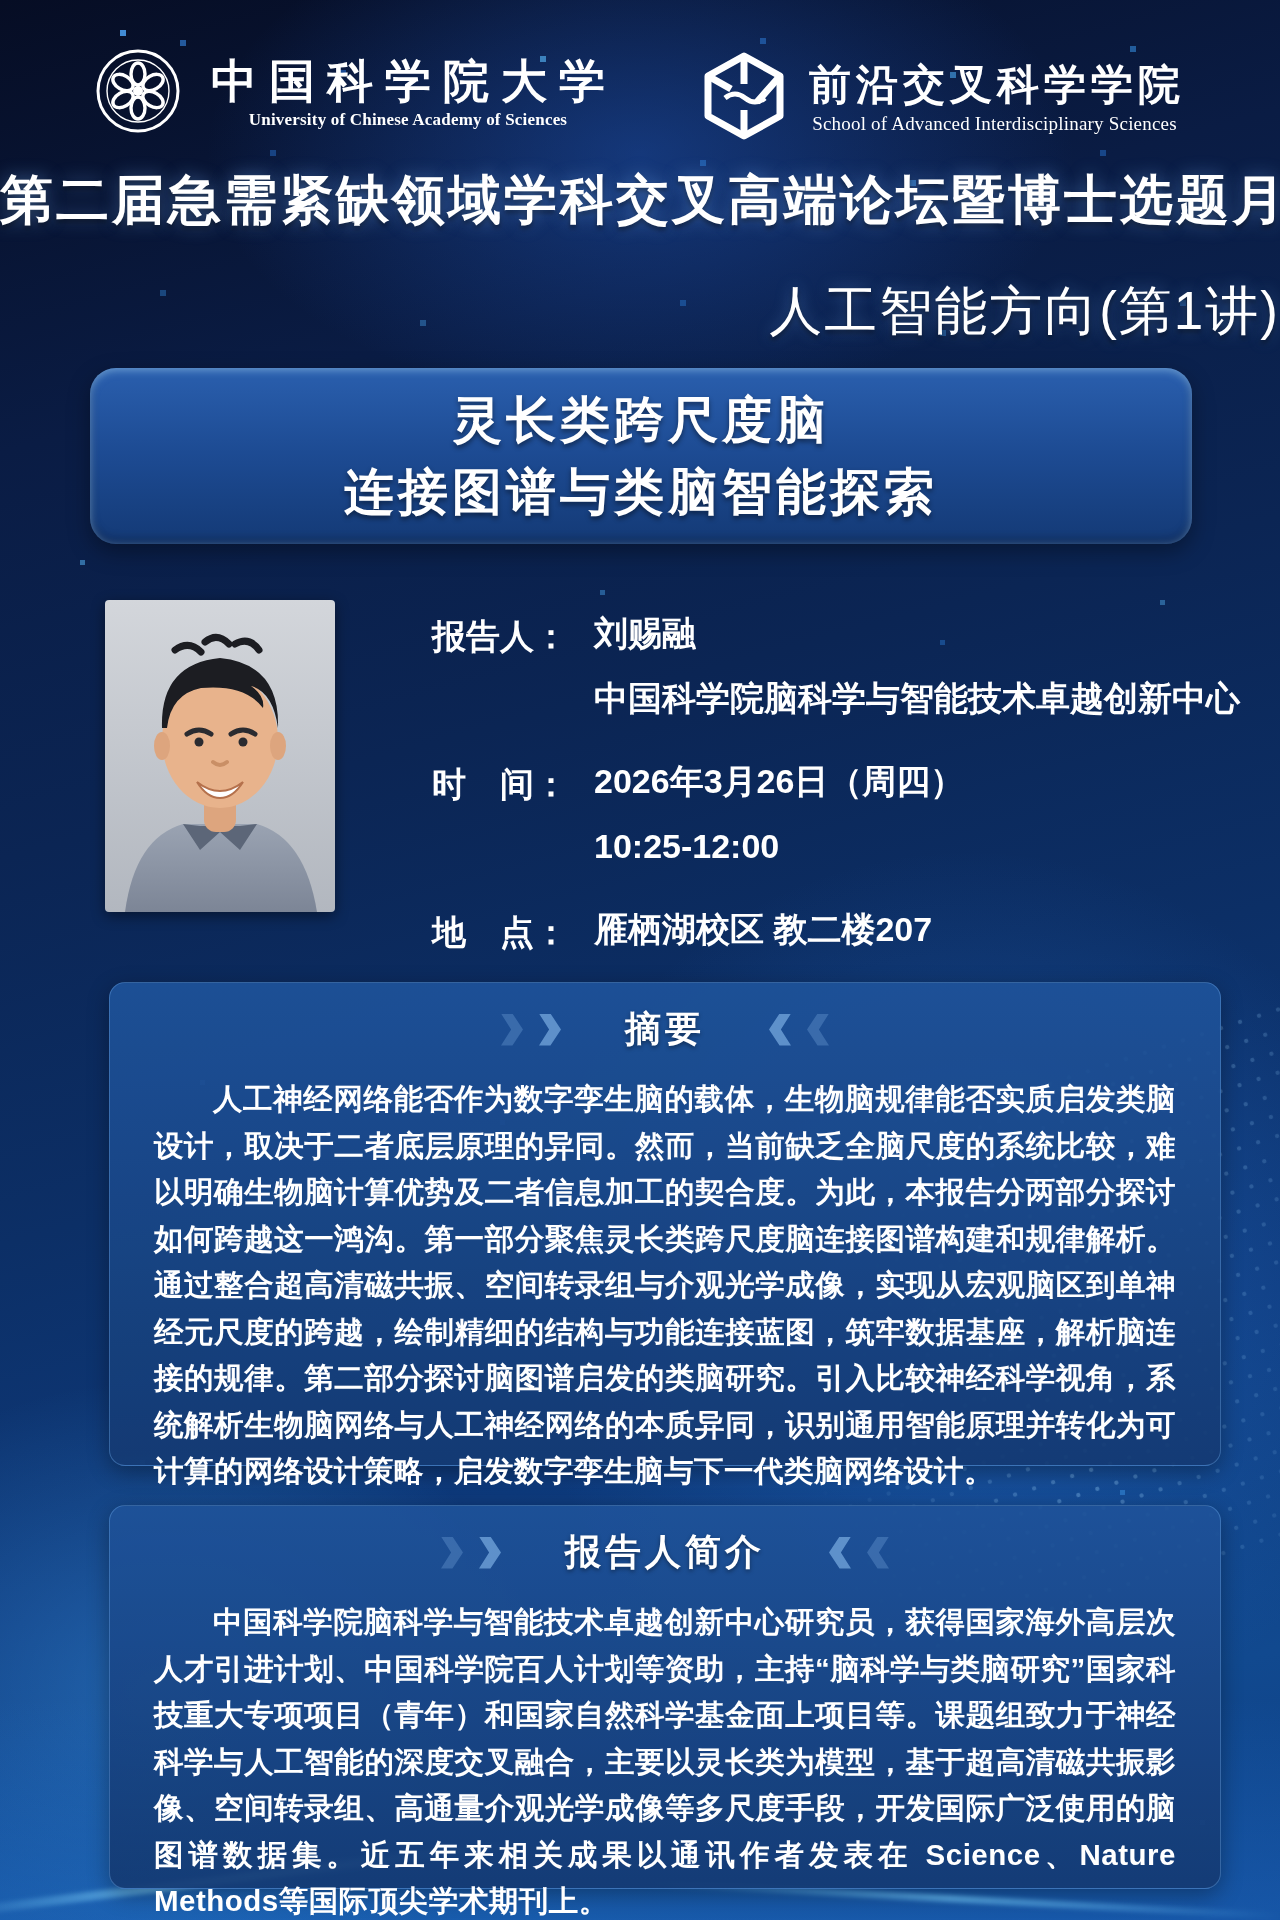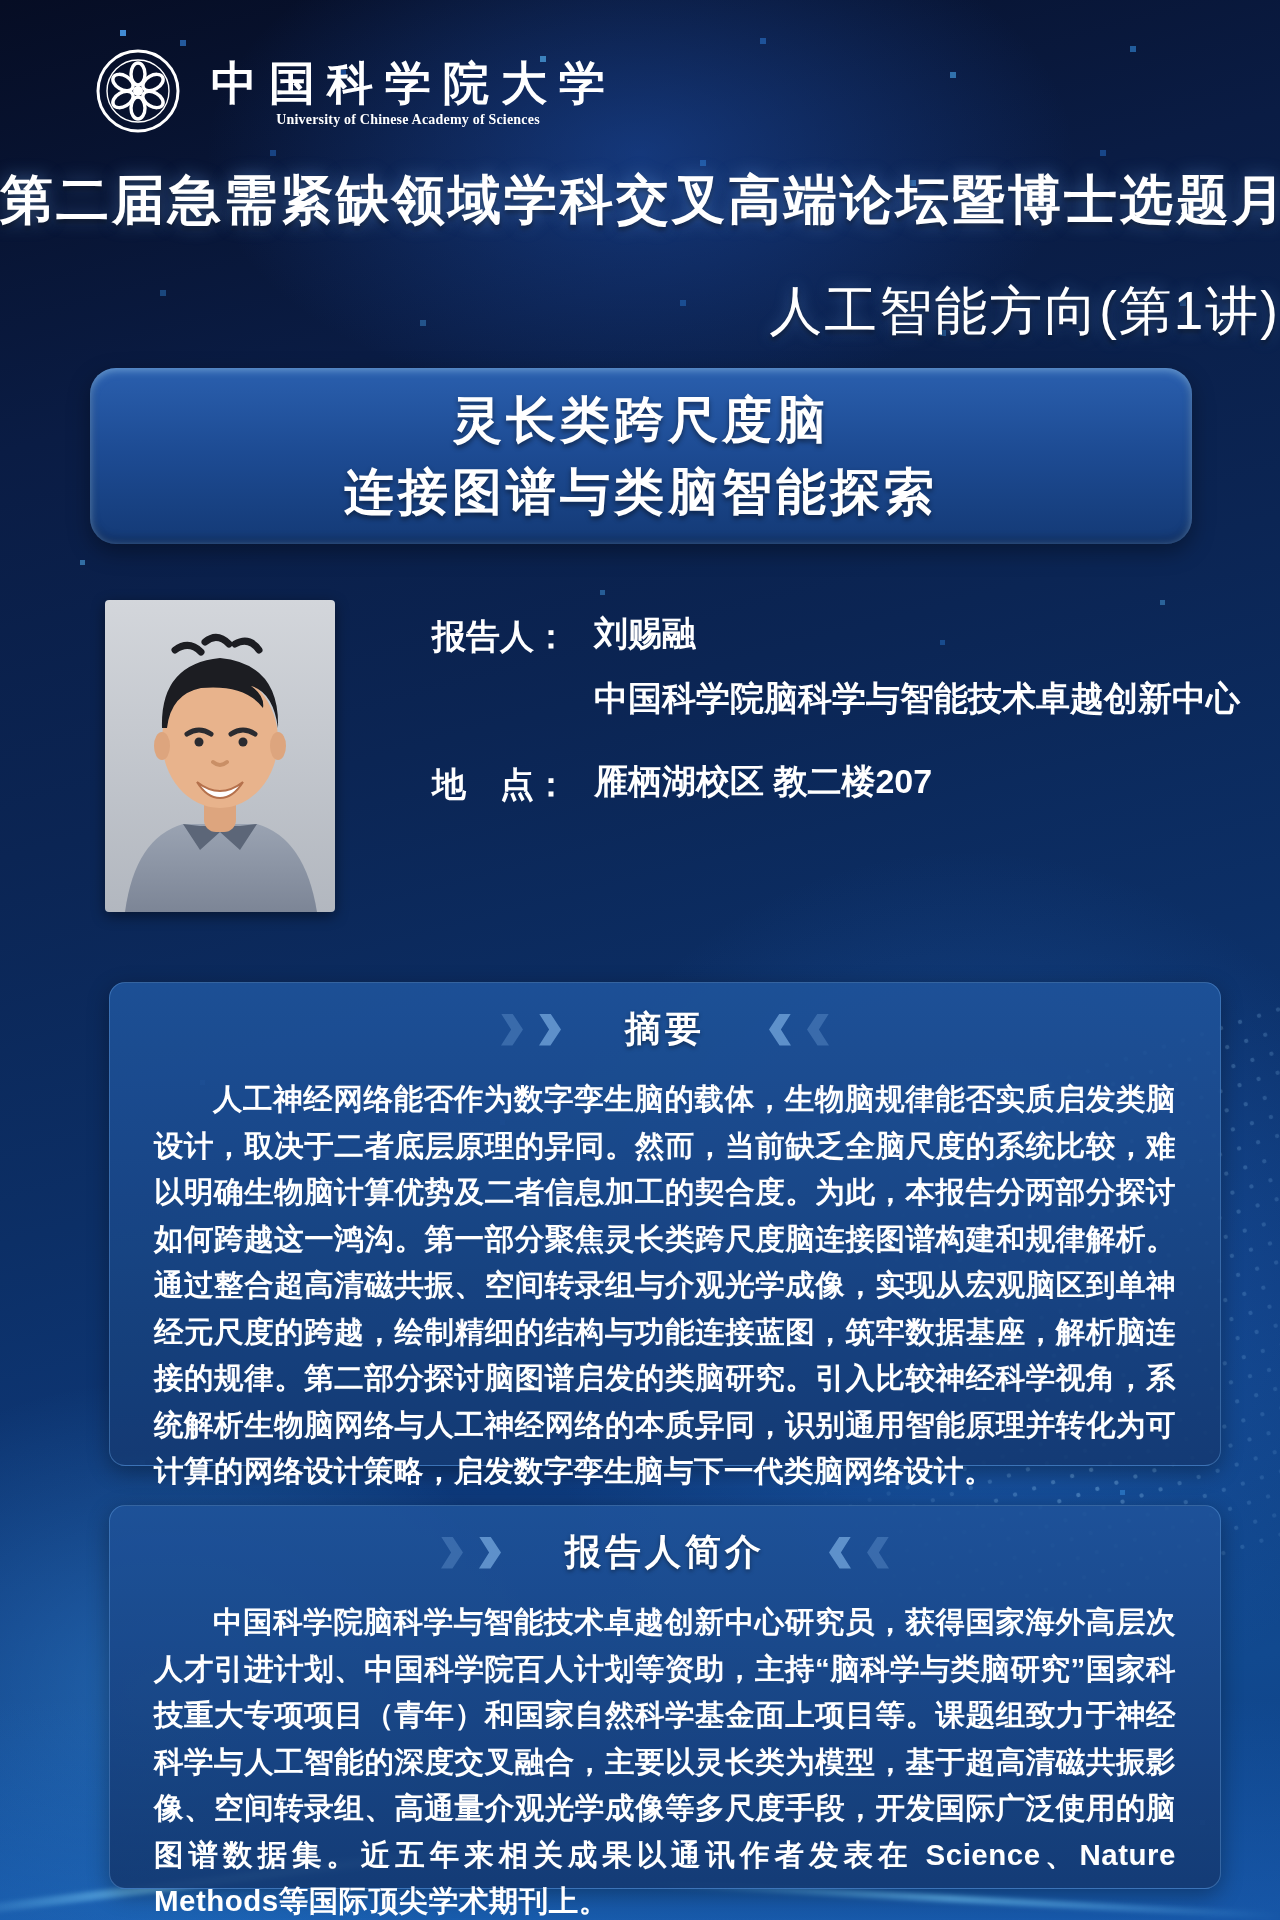--- a/index.html
+++ b/index.html
@@ -39,21 +39,21 @@
     box-shadow: 240px 60px 0 rgba(60,160,250,.35), 520px 30px 0 rgba(80,180,255,.4), 860px 80px 0 rgba(50,145,245,.35),
       1080px 40px 0 rgba(90,190,255,.4), 120px 520px 0 rgba(70,170,255,.4), 420px 560px 0 rgba(55,150,245,.3),
       900px 540px 0 rgba(85,185,255,.4), 1100px 600px 0 rgba(60,160,250,.35), 60px 900px 0 rgba(80,180,255,.35),
       1040px 930px 0 rgba(70,170,255,.4), 200px 1240px 0 rgba(90,190,255,.35), 1120px 1260px 0 rgba(60,160,250,.35); }
 
   
   .logo-ucas { position:absolute; left:95px; top:48px; display:flex; align-items:center; gap:18px; }
   .logo-sais { position:absolute; left:700px; top:50px; display:flex; align-items:center; gap:16px; }
   .logo-text { display:flex; flex-direction:column; align-items:center; }
   .ucas-cn { font-family:"Liberation Serif", serif; font-size:46px; font-weight:bold; letter-spacing:12px; text-indent:12px; line-height:1.12; white-space:nowrap; }
-  .ucas-en { font-family:"Liberation Serif", serif; font-size:14px; font-weight:bold; letter-spacing:.2px; margin-top:2px; white-space:nowrap; }
+  .ucas-en { font-family:"Liberation Serif", serif; font-size:17px; font-weight:bold; letter-spacing:.2px; margin-top:2px; white-space:nowrap; }
   .sais-cn { font-family:"Liberation Serif", serif; font-size:42px; font-weight:bold; letter-spacing:5px; text-indent:5px; line-height:1.15; white-space:nowrap; }
   .sais-en { font-family:"Liberation Serif", serif; font-size:19px; letter-spacing:.2px; margin-top:3px; white-space:nowrap; }
 
   
   .forum-t1 { position:absolute; top:165px; left:0; width:1080px; text-align:center; font-size:53px; font-weight:bold;
     letter-spacing:3px; text-shadow:0 0 18px rgba(120,180,255,.45), 0 3px 5px rgba(0,0,0,.55); white-space:nowrap; }
   .forum-t2 { position:absolute; top:276px; left:0; width:1280px; text-align:right; font-size:53px; font-weight:normal;
     letter-spacing:2px; text-shadow:0 0 16px rgba(120,180,255,.4), 0 3px 5px rgba(0,0,0,.55); }
 
   
@@ -120,20 +120,35 @@
         </g>
         <circle cx="43" cy="43" r="5" fill="#ffffff"></circle>
       </svg>
     </span>
     <span class="logo-text">
       <span class="ucas-cn">中国科学院大学</span>
       <span class="ucas-en">University of Chinese Academy of Sciences</span>
     </span>
   </div>
 
+  <div class="logo-sais">
+    <span>
+      <svg width="88" height="92" viewBox="0 0 88 92">
+        <g fill="none" stroke="#ffffff" stroke-width="7" stroke-linejoin="round">
+          <path d="M44 6 L80 26 L80 66 L44 86 L8 66 L8 26 Z"></path>
+          <path d="M44 6 L44 34 M8 26 L31 39 M80 26 L57 52 M44 86 L44 60"></path>
+          <path d="M25 48 q10 -8 20 0 q10 8 20 0" stroke-width="5"></path>
+        </g>
+      </svg>
+    </span>
+    <span class="logo-text">
+      <span class="sais-cn">前沿交叉科学学院</span>
+      <span class="sais-en">School of Advanced Interdisciplinary Sciences</span>
+    </span>
+  </div>
 
   <div class="forum-t1">第二届急需紧缺领域学科交叉高端论坛暨博士选题月</div>
   <div class="forum-t2">人工智能方向(第1讲)</div>
 
   <div class="lecture-box">
     <div class="lecture-line">灵长类跨尺度脑</div>
     <div class="lecture-line">连接图谱与类脑智能探索</div>
   </div>
 
   <div class="photo">
@@ -168,20 +183,27 @@
 
   <div class="info">
     <div class="row">
       <span class="lbl">报告人：</span>
       <span class="vals">
         <div>刘赐融</div>
         <div>中国科学院脑科学与智能技术卓越创新中心</div>
       </span>
     </div>
     <div class="row">
+      <span class="lbl">时　间：</span>
+      <span class="vals">
+        <div>2026年3月26日（周四）</div>
+        <div>10:25-12:00</div>
+      </span>
+    </div>
+    <div class="row">
       <span class="lbl">地　点：</span>
       <span class="vals">
         <div>雁栖湖校区 教二楼207</div>
       </span>
     </div>
   </div>
 
   <div class="section abstract-box">
     <div class="sec-head">
       <span class="chevs left">

